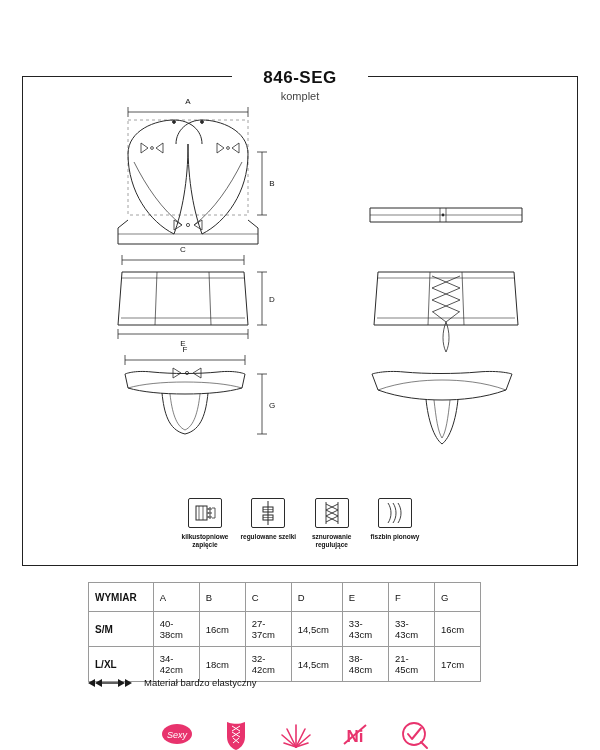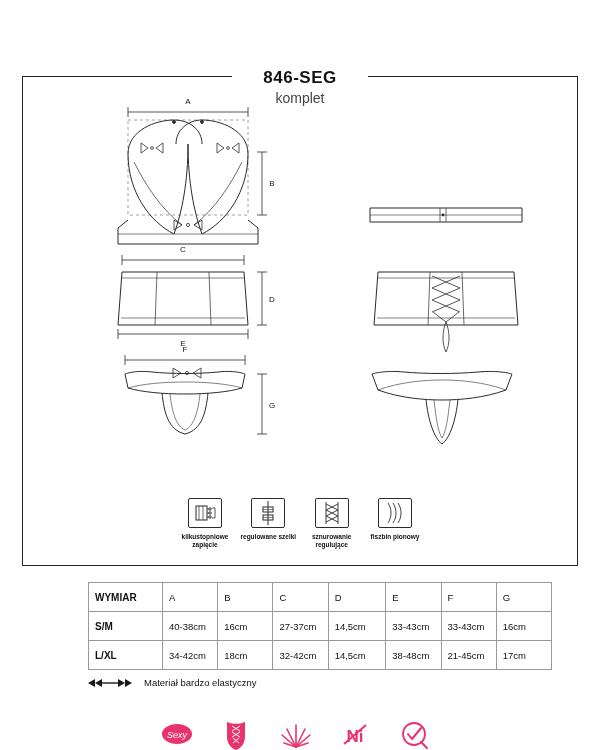--- a/index.html
+++ b/index.html
@@ -30,21 +30,21 @@
     width: 600px;
     text-align: center;
   }
   .title {
     font-size: 17px;
     font-weight: bold;
     letter-spacing: 0.5px;
     color: #111;
   }
   .subtitle {
-    font-size: 14px;
+    font-size: 11px;
     color: #444;
     margin-top: 2px;
   }
 
   
   .frame {
     position: absolute;
     left: 22px;
     top: 40px;
     width: 556px;
@@ -105,21 +105,21 @@
 
   
   .table-wrap {
     position: absolute;
     left: 88px;
     top: 546px;
     width: 424px;
   }
   table.sizes {
     border-collapse: collapse;
-    width: 464px;
+    width: 393px;
     font-size: 9.5px;
     border-radius: 7px;
   }
   table.sizes th, table.sizes td {
     border: 1px solid #9a9a9a;
     padding: 6px 6px;
     text-align: left;
     font-weight: normal;
     color: #111;
     height: 16px;

